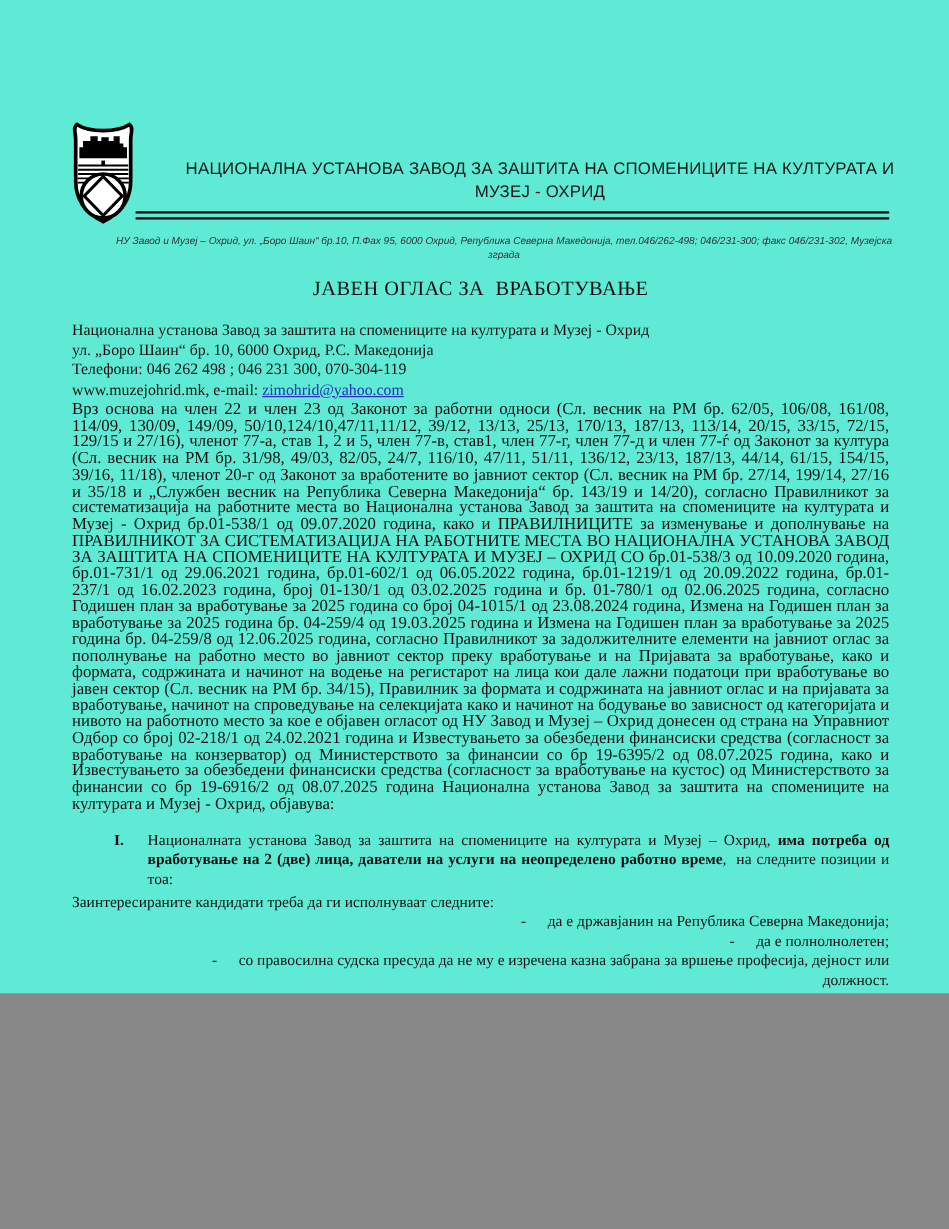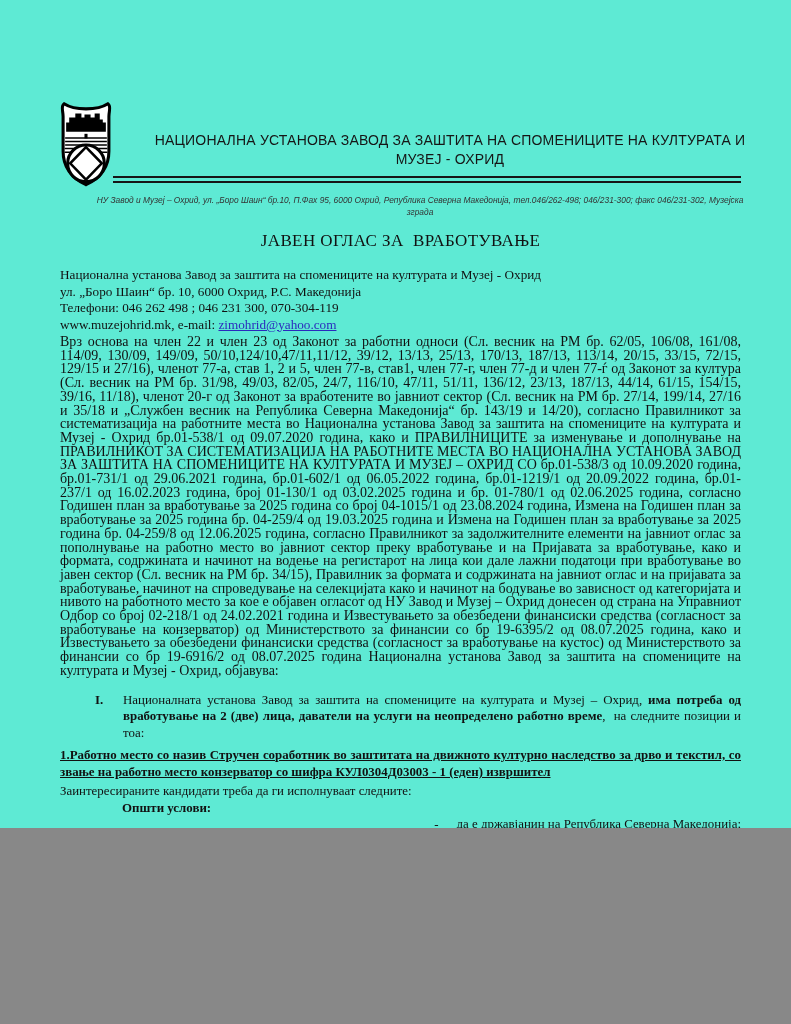--- a/index.html
+++ b/index.html
@@ -112,25 +112,23 @@
       <div>ул. „Боро Шаин“ бр. 10, 6000 Охрид, Р.С. Македонија</div>
       <div>Телефони: 046 262 498 ; 046 231 300, 070-304-119</div>
       <div><span>www.muzejohrid.mk, e-mail: </span><a class="link">zimohrid@yahoo.com</a></div>
     </div>
 
     <p class="legal">Врз основа на член 22 и член 23 од Законот за работни односи (Сл. весник на РМ бр. 62/05, 106/08, 161/08, 114/09, 130/09, 149/09, 50/10,124/10,47/11,11/12, 39/12, 13/13, 25/13, 170/13, 187/13, 113/14, 20/15, 33/15, 72/15, 129/15 и 27/16), членот 77-а, став 1, 2 и 5, член 77-в, став1, член 77-г, член 77-д и член 77-ѓ од Законот за култура (Сл. весник на РМ бр. 31/98, 49/03, 82/05, 24/7, 116/10, 47/11, 51/11, 136/12, 23/13, 187/13, 44/14, 61/15, 154/15, 39/16, 11/18), членот 20-г од Законот за вработените во јавниот сектор (Сл. весник на РМ бр. 27/14, 199/14, 27/16 и 35/18 и „Службен весник на Република Северна Македонија“ бр. 143/19 и 14/20), согласно Правилникот за  систематизација на работните места  во Национална установа Завод за заштита на спомениците на културата и Музеј - Охрид бр.01-538/1 од 09.07.2020 година, како и ПРАВИЛНИЦИТЕ за изменување и дополнување на ПРАВИЛНИКОТ ЗА СИСТЕМАТИЗАЦИЈА НА РАБОТНИТЕ МЕСТА ВО НАЦИОНАЛНА УСТАНОВА ЗАВОД ЗА ЗАШТИТА НА СПОМЕНИЦИТЕ НА КУЛТУРАТА И МУЗЕЈ – ОХРИД  СО бр.01-538/3 од 10.09.2020 година, бр.01-731/1 од 29.06.2021 година, бр.01-602/1 од 06.05.2022 година, бр.01-1219/1 од 20.09.2022 година, бр.01-237/1 од 16.02.2023 година, број 01-130/1 од 03.02.2025 година и бр. 01-780/1 од 02.06.2025 година, согласно Годишен план за вработување за 2025 година со број 04-1015/1 од 23.08.2024 година, Измена на Годишен план за вработување за 2025 година бр. 04-259/4 од 19.03.2025 година и Измена на Годишен план за вработување за 2025 година бр. 04-259/8 од 12.06.2025 година, согласно Правилникот за задолжителните елементи на јавниот оглас за пополнување на работно место во јавниот сектор преку вработување и на Пријавата за вработување, како и формата, содржината и начинот на водење на регистарот на лица кои дале лажни податоци при вработување во јавен сектор (Сл. весник на РМ бр. 34/15), Правилник за формата и содржината на јавниот оглас и на пријавата за вработување, начинот на спроведување на селекцијата како и начинот на бодување во зависност од категоријата и нивото на работното место за кое е објавен огласот од НУ Завод и Музеј – Охрид донесен од страна на Управниот Одбор со број 02-218/1 од 24.02.2021 година и Известувањето за обезбедени финансиски средства  (согласност за вработување на конзерватор) од Министерството за финансии со бр 19-6395/2 од 08.07.2025 година, како и Известувањето за обезбедени финансиски средства  (согласност за вработување на кустос) од Министерството за финансии со бр 19-6916/2 од 08.07.2025 година Национална установа Завод за заштита на спомениците на културата и Музеј - Охрид, објавува:</p>
 
 
     <div class="item-i"><span class="numeral">I.</span><span>Националната установа Завод за заштита на спомениците на културата и Музеј – Охрид, </span><span class="bold">има потреба од вработување на 2 (две) лица, даватели на услуги на неопределено работно време</span><span>, &nbsp;на следните позиции и тоа:</span></div>
 
-    <div class="job-title">1.Работно место со назив Стручен соработник во заштитата на движното културно наследство за дрво и текстил, со звање на работно место конзерватор со шифра КУЛ0304Д03003 - 1 (еден) извршител</div>
 
     <div class="intro">Заинтересираните кандидати треба да ги исполнуваат следните:</div>
 
-    <div class="gen-label">Општи услови:</div>
 
     <div class="bullets">
       <div class="bullet"><span>-</span><span class="gap"></span><span>да е државјанин на Република Северна Македонија;</span></div>
       <div class="bullet"><span>-</span><span class="gap"></span><span>да е полнолнолетен;</span></div>
       <div class="bullet"><span>-</span><span class="gap"></span><span>со правосилна судска пресуда да не му е изречена казна забрана за вршење професија, дејност или должност.</span></div>
     </div>
 
   </div>
 </div>
 

